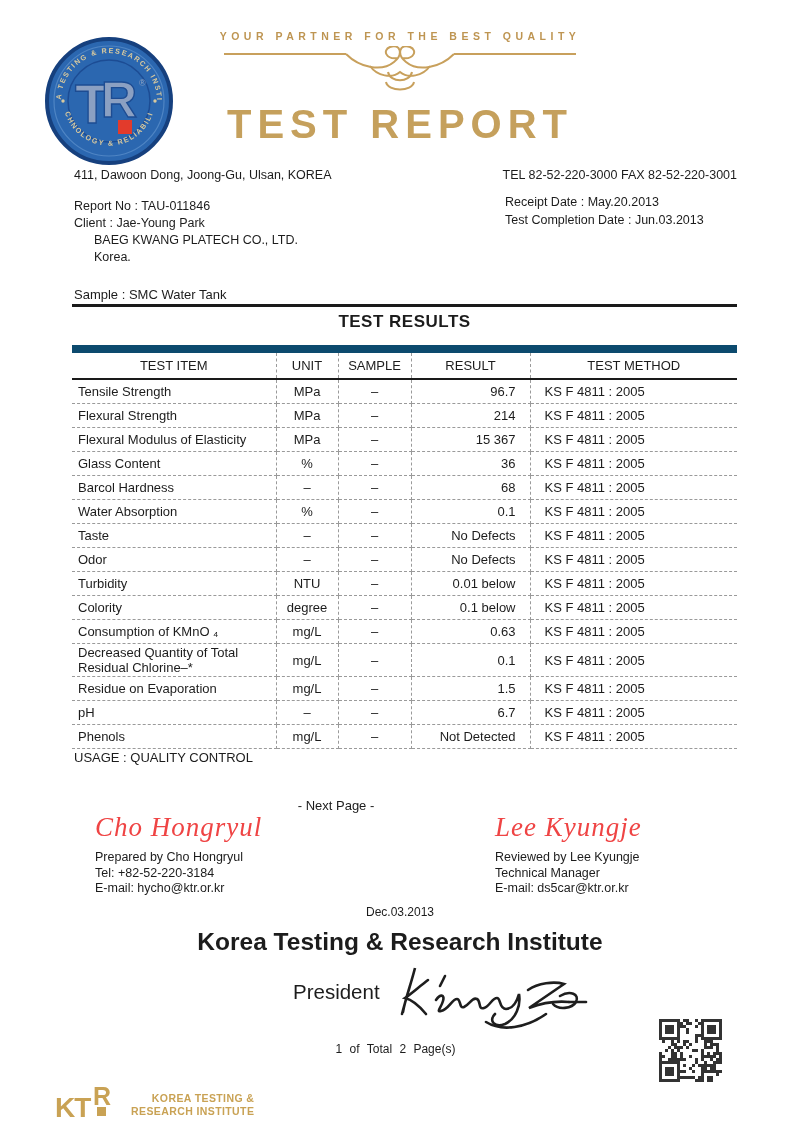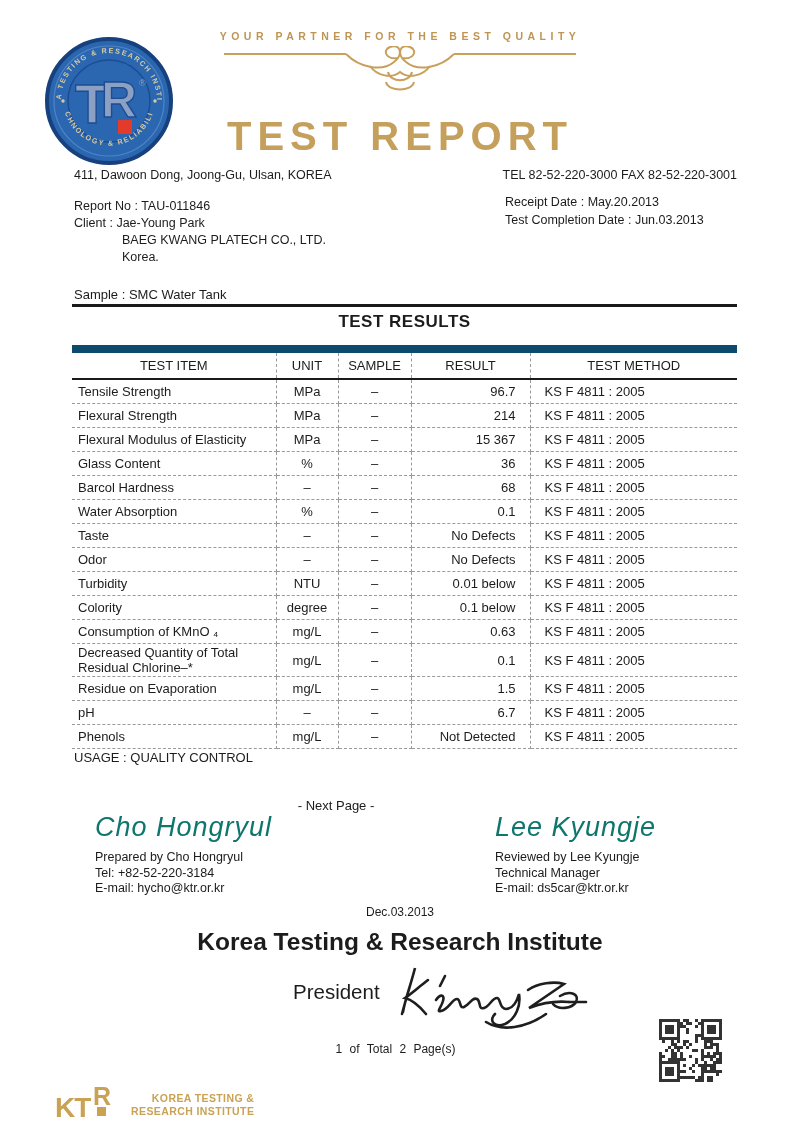--- a/index.html
+++ b/index.html
@@ -5,45 +5,45 @@
   html,body{margin:0;padding:0;background:#ffffff;}
   .page{
     position:relative;width:800px;height:1131px;background:#ffffff;
     font-family:"Liberation Sans",sans-serif;color:#1c1c1c;overflow:hidden;
   }
   
   .seal{position:absolute;left:44px;top:36px;width:130px;height:130px;}
   .hdr-center{position:absolute;left:190px;top:30px;width:420px;text-align:center;}
   .tagline{font-size:10.5px;font-weight:bold;letter-spacing:4.5px;color:#BE9552;white-space:nowrap;}
   .flourish{margin-top:4px;}
-  .report-title{margin-top:14px;font-size:40px;font-weight:bold;letter-spacing:6px;color:#C5A05C;white-space:nowrap;}
+  .report-title{margin-top:2px;font-size:40px;font-weight:bold;letter-spacing:6px;color:#C5A05C;white-space:nowrap;}
   
   .contact-row{position:absolute;left:74px;top:168px;width:663px;display:flex;justify-content:space-between;font-size:12.5px;}
   .meta{position:absolute;left:74px;top:198px;font-size:12.5px;line-height:17px;}
-  .meta .indent{margin-left:48px;}
+  .meta .indent{margin-left:20px;}
   .dates{position:absolute;left:505px;top:194px;font-size:12.5px;line-height:17.5px;}
   .sample-line{position:absolute;left:74px;top:287px;font-size:13px;}
   .thick-rule{position:absolute;left:72px;top:304px;width:665px;height:3px;background:#1a1a1a;}
   
   .results-title{position:absolute;left:72px;top:312px;width:665px;text-align:center;font-size:17px;font-weight:bold;letter-spacing:.5px;}
   table.results{position:absolute;left:72px;top:345px;width:665px;border-collapse:collapse;table-layout:fixed;font-size:13px;}
   table.results th{border-top:8px solid #0c4a6e;border-bottom:2px solid #1a1a1a;height:25px;font-weight:normal;padding:0;}
   table.results th,table.results td{border-right:1px dashed #9a9a9a;}
   table.results th:last-child,table.results td:last-child{border-right:none;}
   table.results tbody td{border-bottom:1px dashed #9a9a9a;height:21px;padding:1px 6px;vertical-align:middle;}
   td.c-unit,td.c-sample{text-align:center;}
   td.c-result{text-align:right;padding-right:14px !important;}
   td.c-method{padding-left:14px !important;}
   .usage{position:absolute;left:74px;top:750px;font-size:13px;}
   
   .next-page{position:absolute;left:0;top:798px;width:672px;text-align:center;font-size:13px;}
   .signer{position:absolute;top:812px;width:320px;}
   .signer.left{left:95px;}
   .signer.right{left:495px;}
-  .script-sig{font-family:Liberation Sans, sans-serif;font-style:italic;font-size:27px;color:#0f766e;letter-spacing:1px;}
+  .script-sig{font-family:Liberation Serif, serif;font-style:italic;font-size:27px;color:#ef4444;letter-spacing:1px;}
   .signer-lines{margin-top:7px;font-size:12.5px;line-height:15.5px;}
   .f-date{position:absolute;left:0;top:905px;width:800px;text-align:center;font-size:12px;}
   .f-inst{position:absolute;left:0;top:928px;width:800px;text-align:center;font-size:24.5px;font-weight:bold;}
   .f-pres{position:absolute;left:293px;top:980px;font-size:20.5px;}
   .pres-sig{position:absolute;left:388px;top:952px;}
   .f-page{position:absolute;left:0;top:1042px;width:791px;text-align:center;font-size:12px;word-spacing:4px;}
   .qr{position:absolute;left:659px;top:1019px;}
   
   .ktr-logo{position:absolute;left:55px;top:1084px;display:flex;gap:8px;align-items:flex-start;text-align:right;}
   .ktr-mark{position:relative;width:68px;height:42px;}

